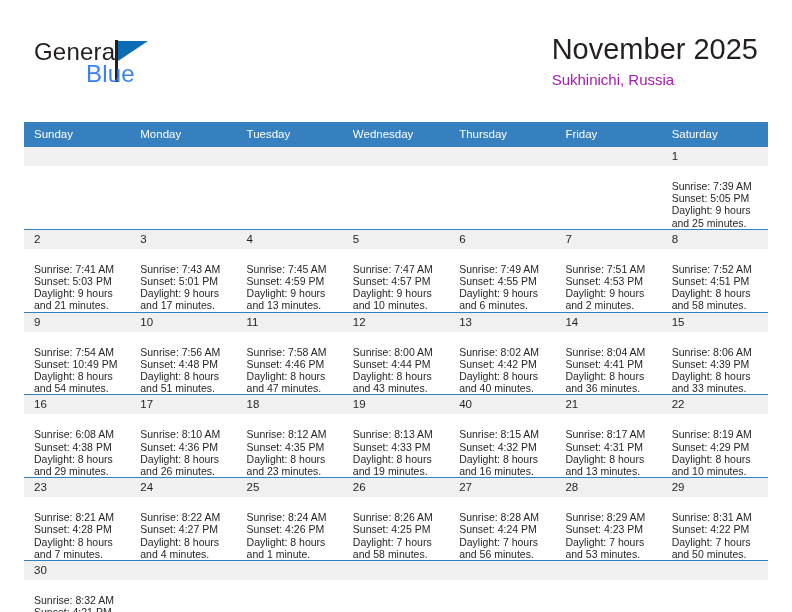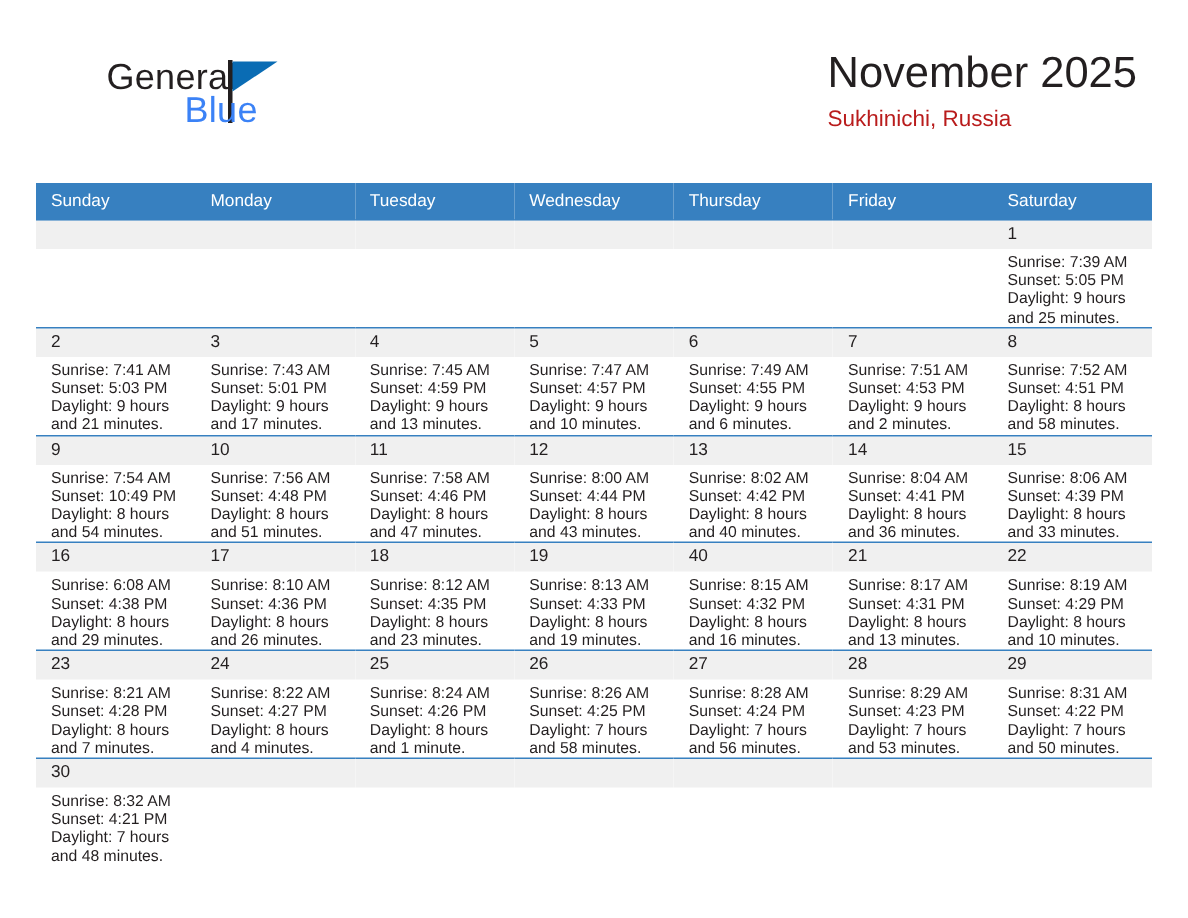--- a/index.html
+++ b/index.html
@@ -28,21 +28,20 @@
     top: 0;
     width: 792px;
     height: 104px;
   }
   .logo {
     position: absolute;
     left: 34px;
     top: 38px;
     width: 200px;
     height: 50px;
-    margin-left: 37px;
   }
   .logo-general {
     position: absolute;
     left: 0;
     top: 0;
     font-size: 24px;
     letter-spacing: .2px;
     color: #231f20;
     font-family: "Liberation Sans", sans-serif;
   }
@@ -82,21 +81,21 @@
   .month-title {
     font-size: 29px;
     font-weight: normal;
     color: #231f20;
     line-height: 34px;
     white-space: nowrap;
   }
   .location {
     margin-top: 5px;
     font-size: 15px;
-    color: #b91c1c;
+    color: #a21caf;
     line-height: 18px;
     white-space: nowrap;
   }
 
   
   .calendar {
     position: absolute;
     left: 24px;
     top: 104px;
     width: 744px;
@@ -132,21 +131,21 @@
     font-size: 11.5px;
     color: #231f20;
     padding: 3px 0 3px 10px;
     line-height: 13px;
     min-height: 13px;
   }
   .daynum.empty {
     color: transparent;
   }
   .info {
-    padding: 3px 6px 0 10px;
+    padding: 14px 6px 0 10px;
     font-size: 10.5px;
     line-height: 12.2px;
     color: #231f20;
   }
   .info div {
     white-space: nowrap;
   }
   .cell-empty .daynum {
     background: #f0f0f0;
   }

